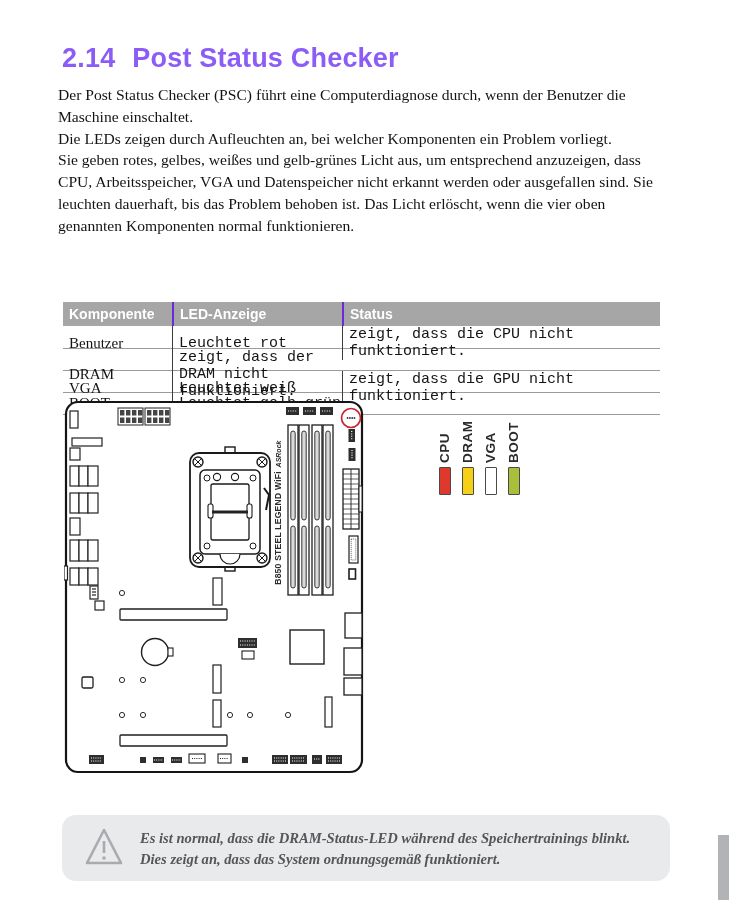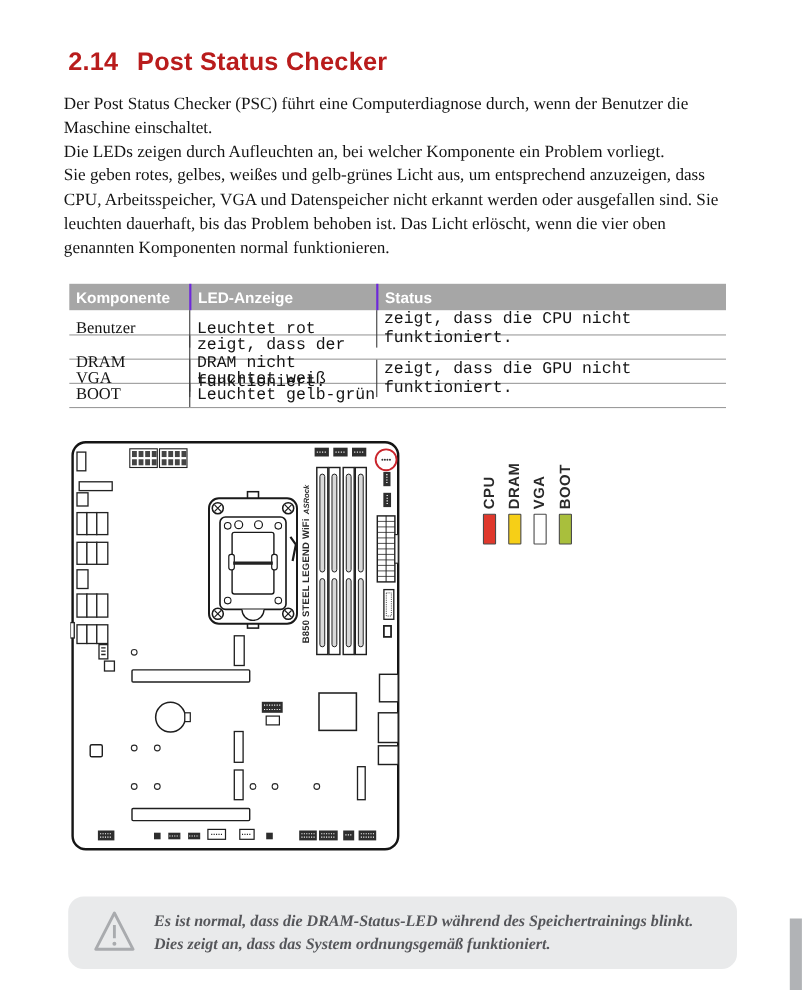--- a/index.html
+++ b/index.html
@@ -3,30 +3,30 @@
 <meta charset="utf-8">
 <style>
   * { margin:0; padding:0; box-sizing:border-box; }
   html,body { background:#ffffff; }
   .page {
     position:relative; width:729px; height:900px; background:#ffffff;
     overflow:hidden; font-family:"Liberation Serif", serif; color:#1c1c1c;
   }
   
   .title-row { position:absolute; left:62px; top:43px; display:flex; gap:17px;
-    font-family:"Liberation Sans", sans-serif; font-weight:600; font-size:23px;
-    color:#b91c1c; letter-spacing:0.2px; }
+    font-family:"Liberation Sans", sans-serif; font-weight:600; font-size:27px;
+    color:#8b5cf6; letter-spacing:0.2px; }
   
   .body-text { position:absolute; left:58px; top:84px; width:612px;
     font-size:15.6px; line-height:21.8px; color:#141414; }
   
   .psc-table { position:absolute; left:63px; top:258px; width:597px;
     font-size:15px; }
   .psc-header { display:grid; grid-template-columns:109px 170px 318px;
-    height:24px; }
+    height:24px;margin-top:44px; }
   .psc-header > div { background:#a6a6a6; color:#ffffff;
     font-family:"Liberation Sans", sans-serif; font-weight:700; font-size:14px;
     display:flex; align-items:center; padding-left:6px; }
   .psc-header > div + div { border-left:2px solid #6d28d9; }
   .psc-body { border-bottom:1px solid #9b9b9b; }
   .psc-row { display:grid; grid-template-columns:109px 170px 318px; height:22px; }
   .psc-row + .psc-row { border-top:1px solid #9b9b9b; }
   .psc-row > div { display:flex; align-items:center; padding-left:6px;
     color:#141414; }
   .psc-row > div + div { border-left:1px solid #3c3c3c;font-family:Liberation Mono, monospace; }
@@ -58,21 +58,21 @@
 
 <div class="page">
 
   <div class="title-row">
     <span>2.14</span>
     <span>Post Status Checker</span>
   </div>
 
   <div class="body-text">
     <div>Der Post Status Checker (PSC) führt eine Computerdiagnose durch, wenn der Benutzer die Maschine einschaltet.</div>
-    <div>Die LEDs zeigen durch Aufleuchten an, bei welcher Komponente ein Problem vorliegt.</div>
+    <div>Die LEDs zeigen durch Aufleuchten an, bei welcher Komponenten ein Problem vorliegt.</div>
     <div>Sie geben rotes, gelbes, weißes und gelb-grünes Licht aus, um entsprechend anzuzeigen, dass CPU, Arbeitsspeicher, VGA und Datenspeicher nicht erkannt werden oder ausgefallen sind. Sie leuchten dauerhaft, bis das Problem behoben ist. Das Licht erlöscht, wenn die vier oben genannten Komponenten normal funktionieren.</div>
   </div>
 
   <div class="psc-table">
     <div class="psc-header">
       <div>Komponente</div>
       <div>LED-Anzeige</div>
       <div>Status</div>
     </div>
     <div class="psc-body">

